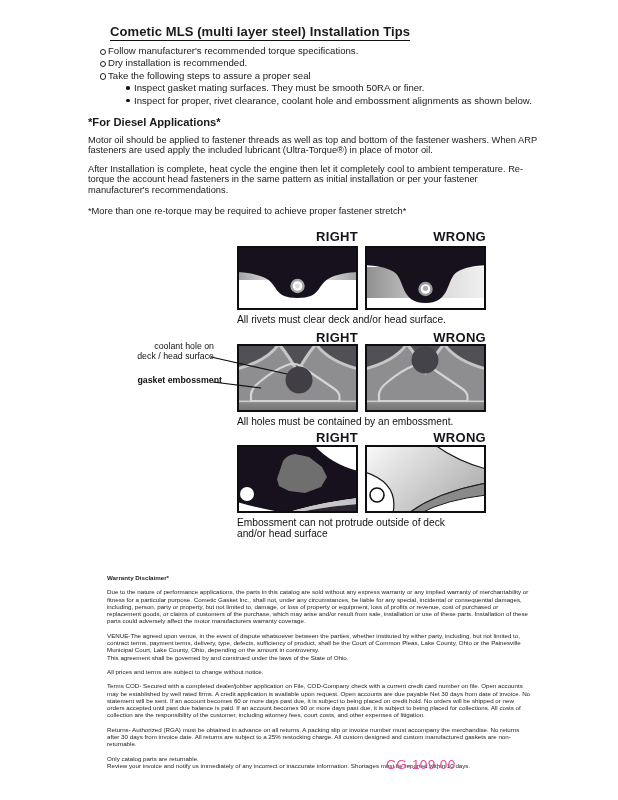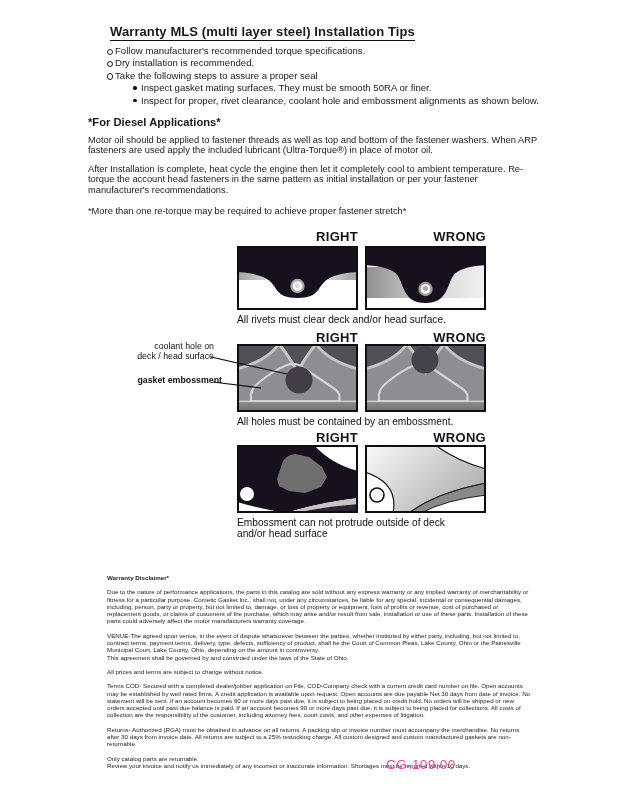--- a/index.html
+++ b/index.html
@@ -6,21 +6,21 @@
   .page{
     position:relative;width:618px;height:800px;background:#ffffff;
     font-family:"Liberation Sans","DejaVu Sans",sans-serif;color:#1a1a1a;
     overflow:hidden;margin:0 auto;
   }
   .abs{position:absolute;}
   
   .title{left:110px;top:24px;font-size:13px;font-weight:bold;
          border-bottom:1.6px solid #111;padding-bottom:1px;letter-spacing:.1px;}
   
-  .bullets{left:107px;top:45px;width:470px;font-size:9.6px;line-height:12.4px;}
+  .bullets{left:100px;top:45px;width:470px;font-size:9.6px;line-height:12.4px;}
   .b-row{position:relative;padding-left:8px;}
   .b-circle{position:absolute;left:0;top:3.6px;width:4.2px;height:4.2px;
             border:1px solid #222;border-radius:50%;background:#fff;}
   .sb-row{position:relative;margin-left:25px;padding-left:9px;}
   .b-dot{position:absolute;left:1px;top:4.2px;width:3.6px;height:3.6px;
          background:#111;border-radius:50%;}
   
   .diesel-h{left:88px;top:116px;font-size:11.2px;font-weight:bold;}
   .body-p{left:88px;width:452px;font-size:9.3px;line-height:10.3px;}
   .p1{top:135px;} .p2{top:164px;} .pnote{top:206px;}
@@ -43,21 +43,21 @@
   .legal .lh{font-weight:bold;margin:0 0 7px 0;}
   .legal p{margin:0 0 7px 0;}
   .legal p.tight{margin-bottom:0;}
   .footer-code{left:386px;top:757px;font-size:13.5px;letter-spacing:.4px;color:#ec4899;}
 </style>
 </head>
 <body>
 
 <div class="page">
 
-  <div class="abs title">Warranty MLS (multi layer steel) Installation Tips</div>
+  <div class="abs title">Cometic MLS (multi layer steel) Installation Tips</div>
 
   <div class="abs bullets">
     <div class="b-row">
       <span class="b-circle"></span>
       <span>Follow manufacturer's recommended torque specifications.</span>
     </div>
     <div class="b-row">
       <span class="b-circle"></span>
       <span>Dry installation is recommended.</span>
     </div>

